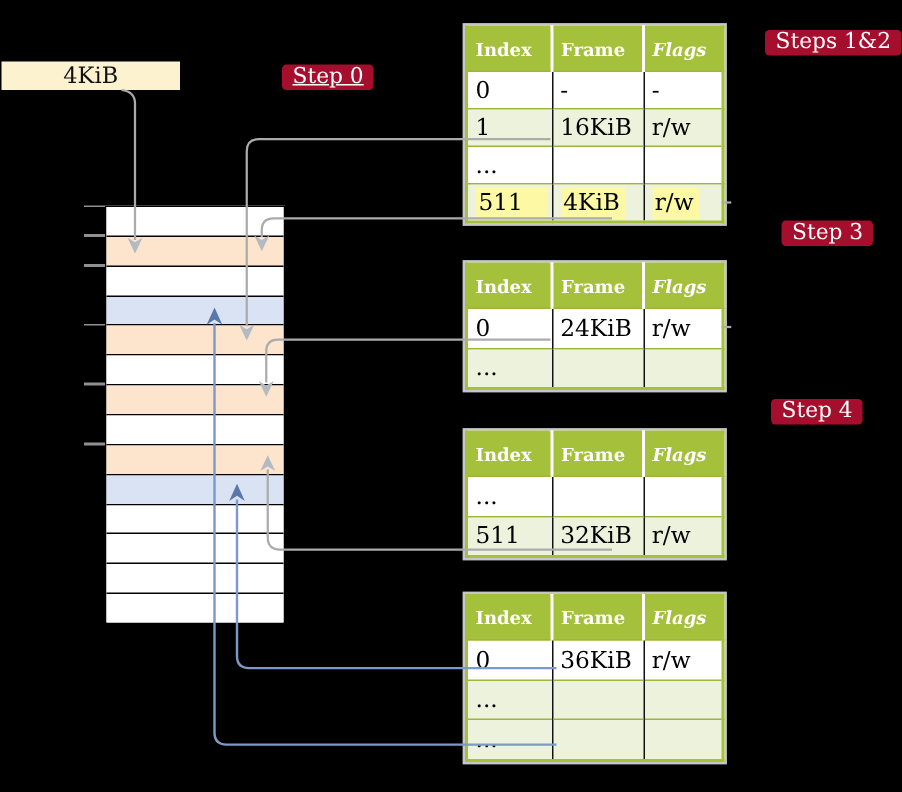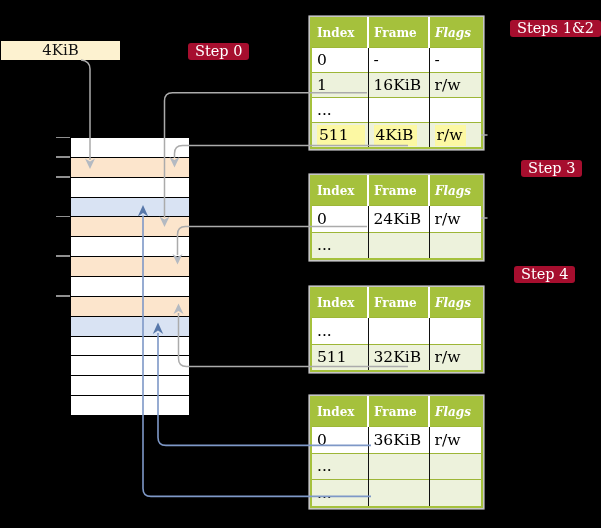--- a/index.html
+++ b/index.html
@@ -13,23 +13,23 @@
     position:absolute;left:1px;top:41px;width:119px;height:19px;
     background:var(--cream,#fdf2d0);color:#111;
     font-size:15px;line-height:19px;text-align:center;
   }
   
   .badge{
     position:absolute;background:var(--badge-red,#a60e2e);color:#fff;
     font-size:14.5px;line-height:17px;height:17px;padding:0 7px;
     border-radius:3px;white-space:nowrap;
   }
-  #badge-step0{left:188px;top:43px;}
+  #badge-step0{left:188px;top:43px;text-decoration:underline;}
   #badge-steps12{left:510px;top:20px;}
-  #badge-step3{left:521px;top:160px;}
+  #badge-step3{left:521px;top:147px;}
   #badge-step4{left:514px;top:266px;text-align:center;}
   
   .memcol{
     position:absolute;left:70px;top:137px;width:120px;height:279px;
     border:1.6px solid #000;background:#fff;
     display:flex;flex-direction:column;box-sizing:border-box;
   }
   .mrow{flex:1;border-bottom:1.2px solid #000;}
   .mrow:last-child{border-bottom:none;}
   .mrow.white{background:#fff;}

